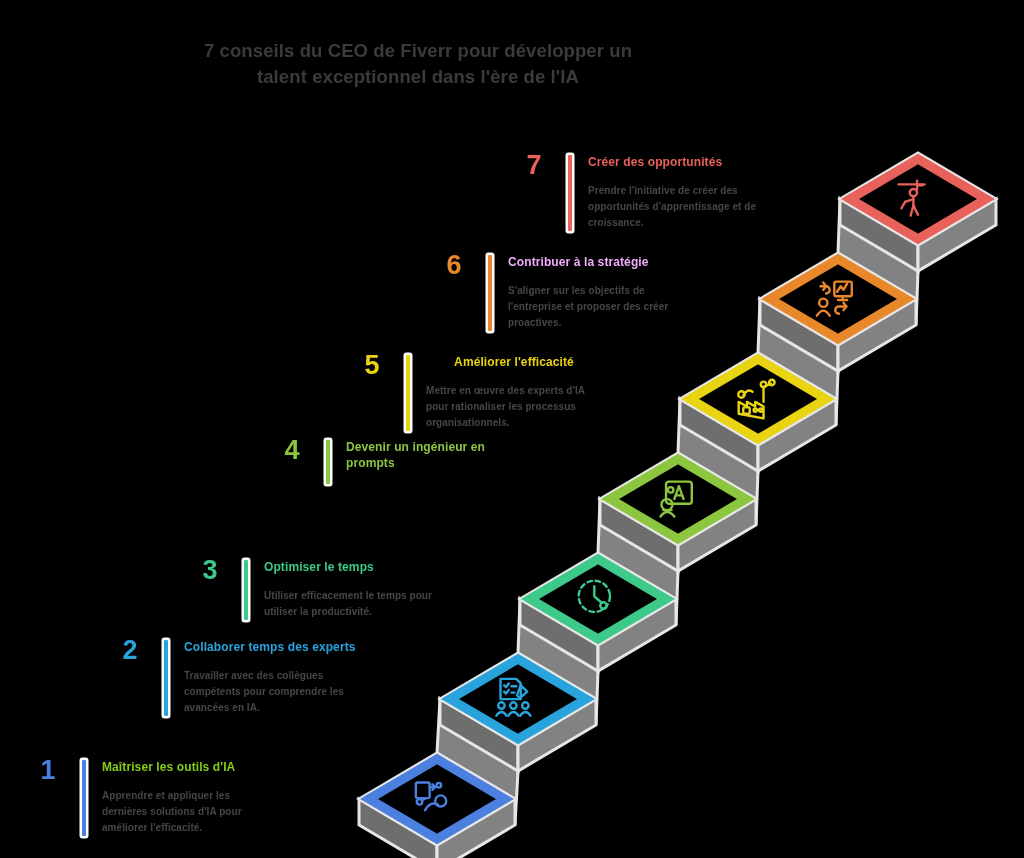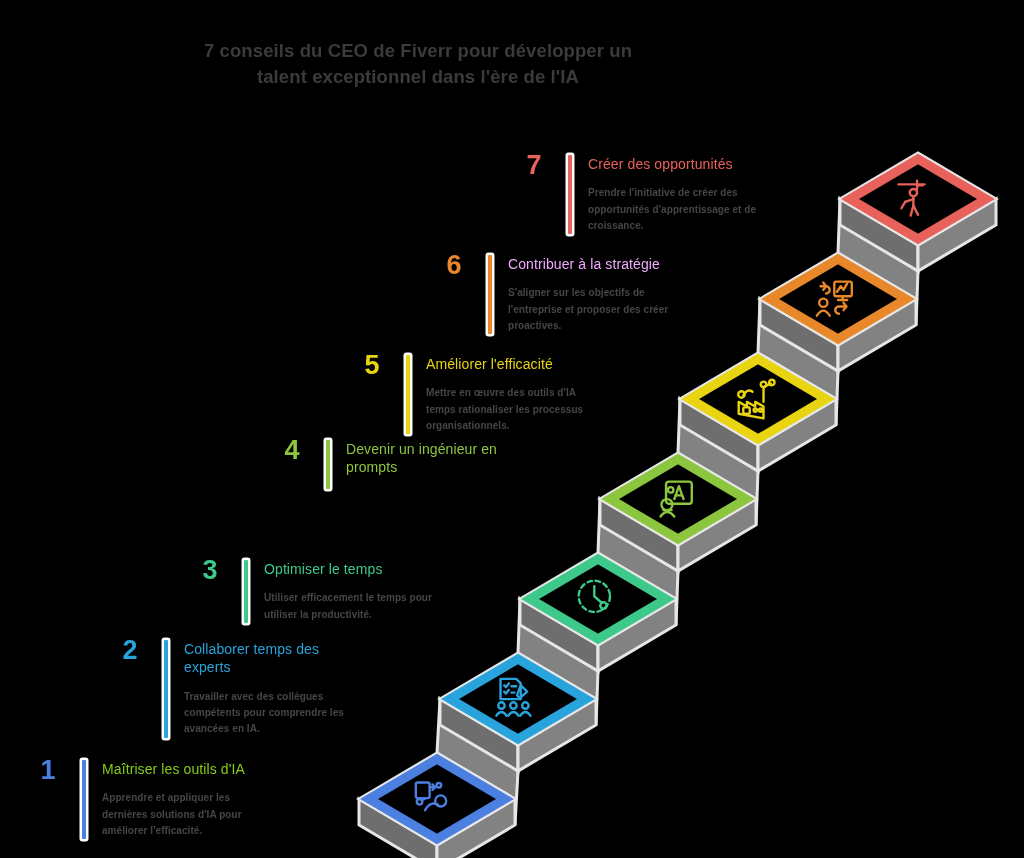--- a/index.html
+++ b/index.html
@@ -60,22 +60,22 @@
     width: 4px;
     flex: none;
     align-self: stretch;
     margin-left: 14px;
     margin-right: 16px;
     border-radius: 1px;
     box-shadow: 0 0 0 2.5px #ffffff;
   }
   .step-body { flex: 1 1 auto; }
   .step-title {
-    font-size: 14px;
-    font-weight: 400;
+    font-size: 12px;
+    font-weight: 700;
     line-height: 1.32;
     letter-spacing: 0.1px;
     margin-bottom: 12px;
   }
   .step-desc {
     font-size: 10px;
     font-weight: 700;
     line-height: 1.62;
     color: #464646;
     letter-spacing: 0.05px;
@@ -251,22 +251,22 @@
         <div class="step-num" style="color: rgb(140, 198, 63);">4</div>
         <div class="step-bar" style="background: rgb(140, 198, 63);"></div>
         <div class="step-body">
           <div class="step-title" style="color: rgb(140, 198, 63);">Devenir un ingénieur en prompts</div>
         </div>
       </div>
       <div class="step-text" style="left: 352px; top: 355px; width: 250px;">
         <div class="step-num" style="color: rgb(232, 212, 17);">5</div>
         <div class="step-bar" style="background: rgb(232, 212, 17);"></div>
         <div class="step-body">
-          <div class="step-title" style="color: rgb(232, 212, 17);">Améliorer l'efficacité</div>
-          <div class="step-desc">Mettre en œuvre des outils d'IA temps rationaliser les processus organisationnels.</div>
+          <div class="step-title" style="color: rgb(232, 212, 17); text-align: center;">Améliorer l'efficacité</div>
+          <div class="step-desc">Mettre en œuvre des experts d'IA pour rationaliser les processus organisationnels.</div>
         </div>
       </div>
       <div class="step-text" style="left: 434px; top: 255px; width: 250px;">
         <div class="step-num" style="color: rgb(232, 136, 42);">6</div>
         <div class="step-bar" style="background: rgb(232, 136, 42);"></div>
         <div class="step-body">
           <div class="step-title" style="color: #f0abfc;">Contribuer à la stratégie</div>
           <div class="step-desc">S'aligner sur les objectifs de l'entreprise et proposer des créer proactives.</div>
         </div>
       </div>

